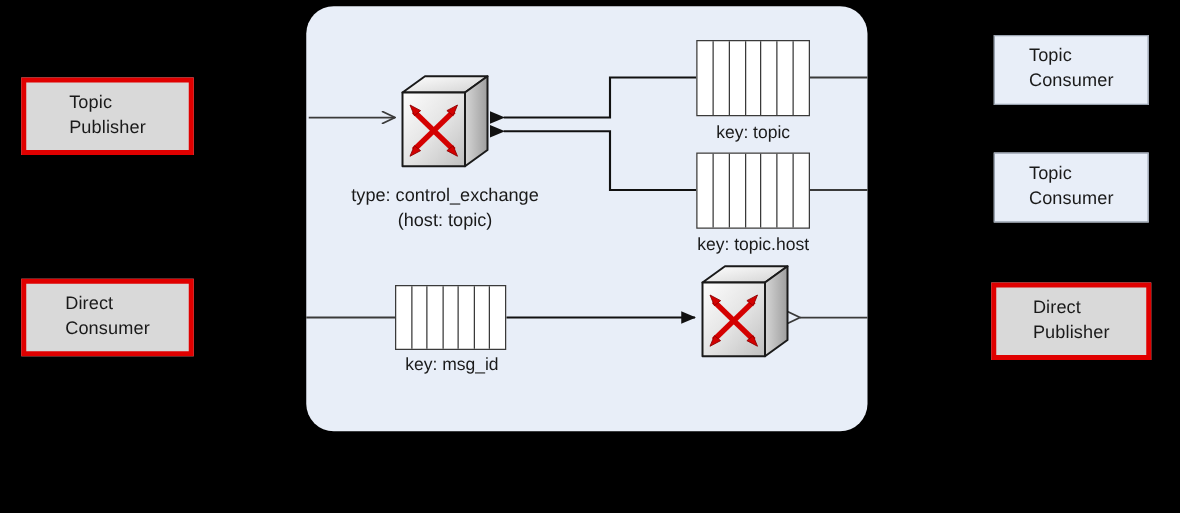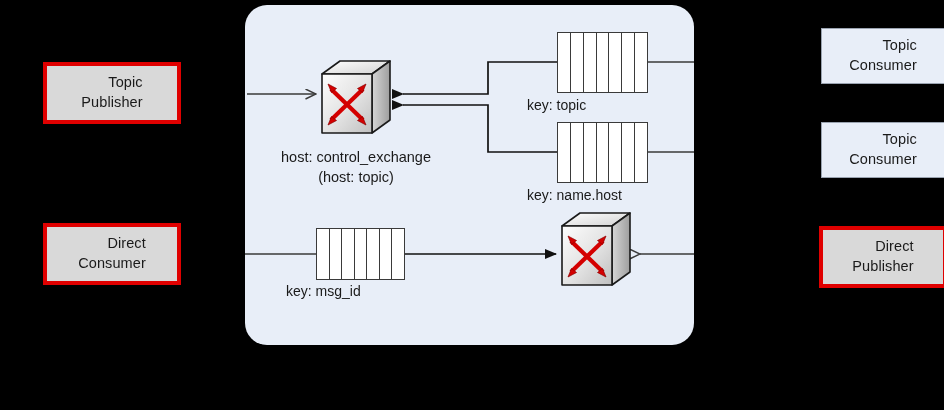--- a/index.html
+++ b/index.html
@@ -25,26 +25,25 @@
     background: #e8eef8;
     border-radius: 22px;
   }
   
   .actor {
     position: absolute;
     box-sizing: border-box;
     display: flex;
     align-items: center;
     justify-content: center;
-    text-align: right;
+    text-align: left;
     font-size: 14.5px;
     color: #1a1a1a;
     line-height: 1.35;
     letter-spacing: .1px;
-    margin-left: 26px;
   }
   .actor.publisher-style {
     background: #d9d9d9;
     border: 4px solid #e00000;
   }
   .actor.consumer-style {
     background: #e8eef8;
     border: 1px solid #9aa3b0;
   }
   
@@ -55,21 +54,21 @@
     border: 1.5px solid #3a3a3a;
     display: flex;
   }
   .queue .seg {
     flex: 1 1 0;
     border-right: 1.5px solid #3a3a3a;
   }
   .queue .seg:last-child { border-right: none; }
   .queue-label {
     position: absolute;
-    text-align: left;
+    text-align: center;
     font-size: 14px;
     color: #1a1a1a;
     white-space: nowrap;
   }
   
   .exchange { position: absolute; }
   .exchange-label {
     position: absolute;
     text-align: center;
     font-size: 14.5px;
@@ -206,21 +205,21 @@
       </g>
       <g fill="#d40000" stroke="#8a0000" stroke-width="0.7">
         <path d="M14,26 L22.5,30.5 L17.5,34.5 Z"></path>
         <path d="M52,67 L43.5,62.5 L48.5,58.5 Z"></path>
         <path d="M14,67 L17.5,58.5 L22.5,62.5 Z"></path>
         <path d="M52,26 L48.5,34.5 L43.5,30.5 Z"></path>
       </g>
     </svg>
   </div>
   <div class="exchange-label" style="left:236px; top:148px; width:240px;">
-    <div>host: control_exchange</div>
+    <div>type: control_exchange</div>
     <div>(host: topic)</div>
   </div>
 
   <div class="exchange" style="left:554px; top:210px; width:84px; height:84px;">
     <svg width="84" height="84" viewBox="0 0 84 84" xmlns="http://www.w3.org/2000/svg">
       <defs>
         <linearGradient id="msgFace" x1="0" y1="0" x2="1" y2="1">
           <stop offset="0%" stop-color="#fdfdfd"></stop>
           <stop offset="55%" stop-color="#e2e2e2"></stop>
           <stop offset="100%" stop-color="#bfbfbf"></stop>
@@ -263,21 +262,21 @@
 
   <div class="queue" style="left:557px; top:122px; width:91px; height:61px;">
       <div class="seg"></div>
       <div class="seg"></div>
       <div class="seg"></div>
       <div class="seg"></div>
       <div class="seg"></div>
       <div class="seg"></div>
       <div class="seg"></div>
     </div>
-  <div class="queue-label" style="left:527px; top:187px; width:151px;">key: name.host</div>
+  <div class="queue-label" style="left:527px; top:187px; width:151px;">key: topic.host</div>
 
   <div class="queue" style="left:316px; top:228px; width:89px; height:52px;">
       <div class="seg"></div>
       <div class="seg"></div>
       <div class="seg"></div>
       <div class="seg"></div>
       <div class="seg"></div>
       <div class="seg"></div>
       <div class="seg"></div>
     </div>

